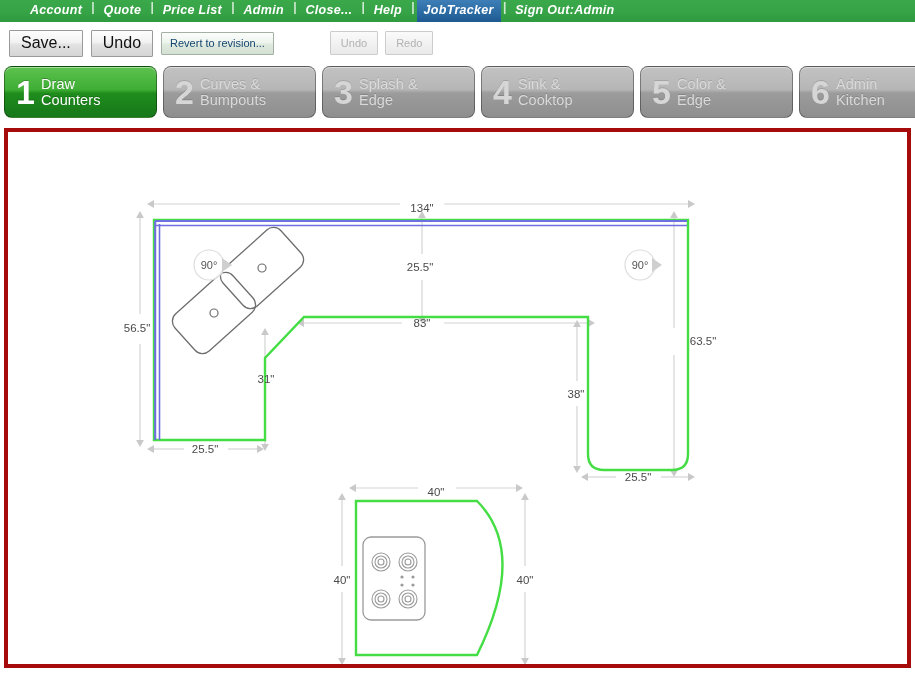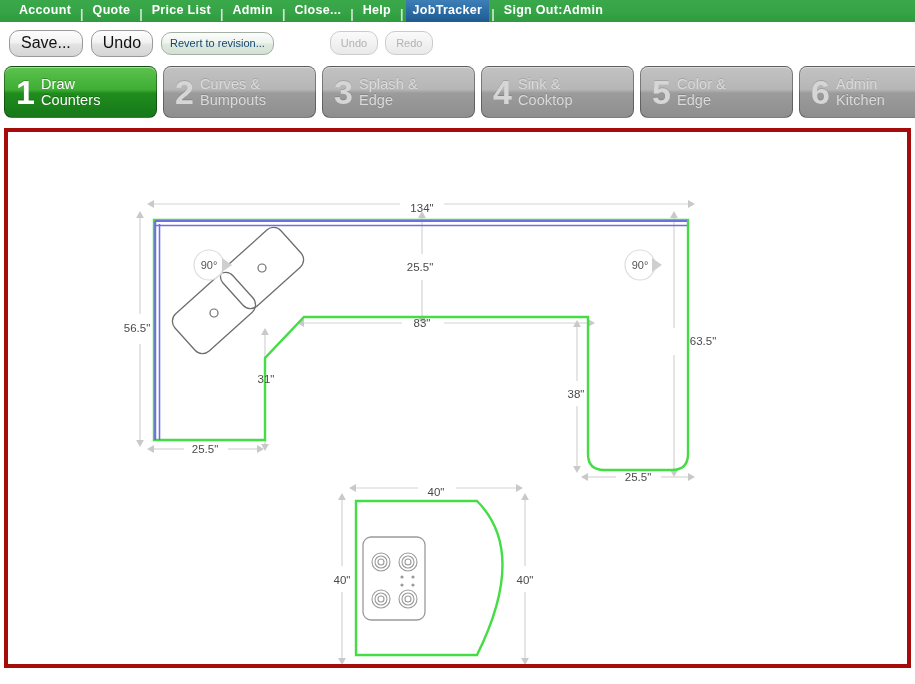--- a/index.html
+++ b/index.html
@@ -13,24 +13,25 @@
     overflow: hidden;
     font-family: "Liberation Sans", sans-serif;
     -webkit-font-smoothing: antialiased;
   }
 
   
   .navbar {
     height: 22px;
     background: linear-gradient(to bottom, #3aa94a 0%, #37a447 50%, #2f9a3f 100%);
     display: flex;
-    align-items: flex-end;
-    padding: 0 0 0 12px;
+    align-items: flex-start;
+    padding: 0 0 0 23px;
     box-sizing: border-box;
     position: relative;
+    font-style: italic;
   }
   .nav-item {
     color: #ffffff;
     font-size: 12.5px;
     font-weight: bold;
     letter-spacing: 0.3px;
     padding: 3px 7px 4px 7px;
     line-height: 15px;
     white-space: nowrap;
     cursor: pointer;
@@ -57,21 +58,21 @@
   }
   .doc-title {
     font-size: 14.5px;
     font-weight: bold;
     color: #000000;
     margin-right: 16px;
     white-space: nowrap;
   }
   .btn {
     border: 1px solid #9a9a9a;
-    border-radius: 10px;
+    border-radius: 1px;
     background: linear-gradient(to bottom, #fdfdfd 0%, #f2f2f2 45%, #e2e2e2 55%, #d5d5d5 100%);
     color: #111111;
     cursor: pointer;
     white-space: nowrap;
     box-sizing: border-box;
     font-family: "Liberation Sans", sans-serif;
   }
   .btn-big {
     font-size: 16px;
     padding: 3px 11px 4px 11px;

